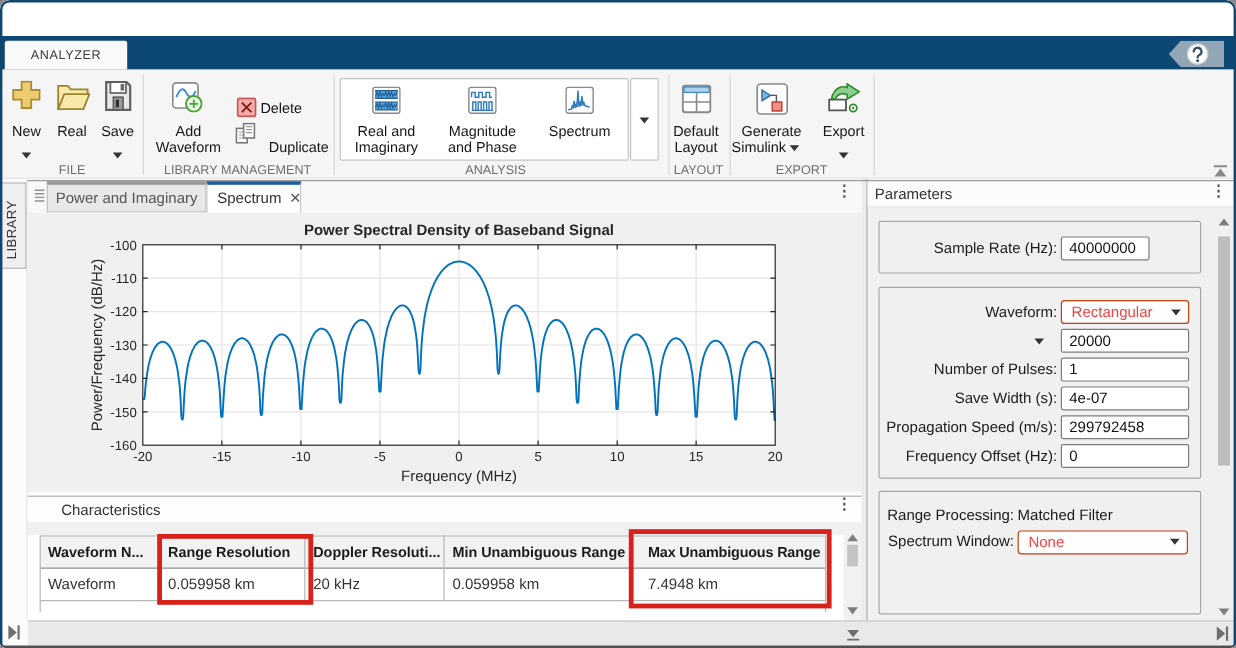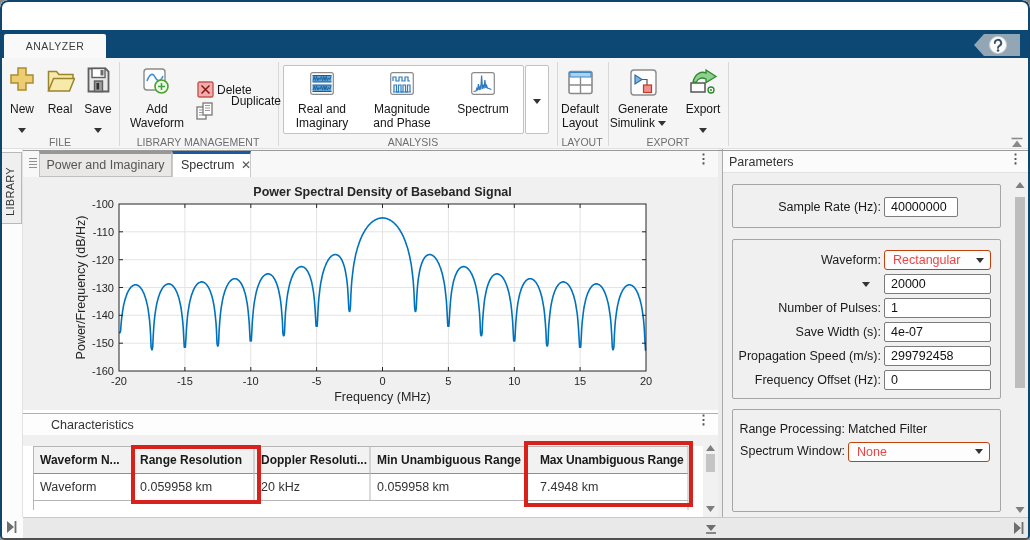--- a/index.html
+++ b/index.html
@@ -106,21 +106,21 @@
   <rect x="1" y="1" width="15" height="15" rx="1.5" fill="#f3abab" stroke="#c4554e" stroke-width="1.4"></rect>
   <path d="M4.5 4.5 L12.5 12.5 M12.5 4.5 L4.5 12.5" stroke="#7e1a12" stroke-width="1.5"></path>
  </svg>
  <div class="tbtxt" style="left:217px;top:25px;width:44px;text-align:left">Delete</div>
  <svg class="abs" style="left:196px;top:44px" width="18" height="18" viewBox="0 0 18 18">
   <rect x="1" y="5" width="9" height="12" fill="#fff" stroke="#777" stroke-width="1.3"></rect>
   <rect x="7" y="1" width="9" height="12" fill="#fff" stroke="#777" stroke-width="1.3"></rect>
   <path d="M9 3.5 h5 M9 6 h5 M9 8.5 h5" stroke="#999" stroke-width="1"></path>
   <path d="M3 8 h5 M3 10.5 h5 M3 13 h5" stroke="#999" stroke-width="1"></path>
  </svg>
- <div class="tbtxt" style="left:217px;top:36px;width:64px;text-align:right">Duplicate</div>
+ <div class="tbtxt" style="left:217px;top:58px;width:64px;text-align:center">Duplicate</div>
 
  <div class="abs" style="left:283px;top:7px;width:241px;height:69px;background:#fff;border:1px solid #c3c3c3;border-radius:2px"></div>
  <div class="abs" style="left:525px;top:7px;width:24px;height:69px;background:#fff;border:1px solid #c3c3c3;border-radius:2px"></div>
  <div class="abs" style="left:533px;top:34px"><span class="dda" style="border-top-width:5px"></span></div>
  <svg class="abs" style="left:310px;top:14px" width="24" height="23" viewBox="0 0 24 23">
   <rect x="0.7" y="0.7" width="22.6" height="21.6" rx="2" fill="#fff" stroke="#8a8a8a" stroke-width="1.2"></rect>
   <g fill="#5ea3d8">
    <rect x="2.5" y="3.5" width="19" height="6.5"></rect>
           <rect x="2.5" y="13" width="19" height="6.5"></rect>
   </g>

